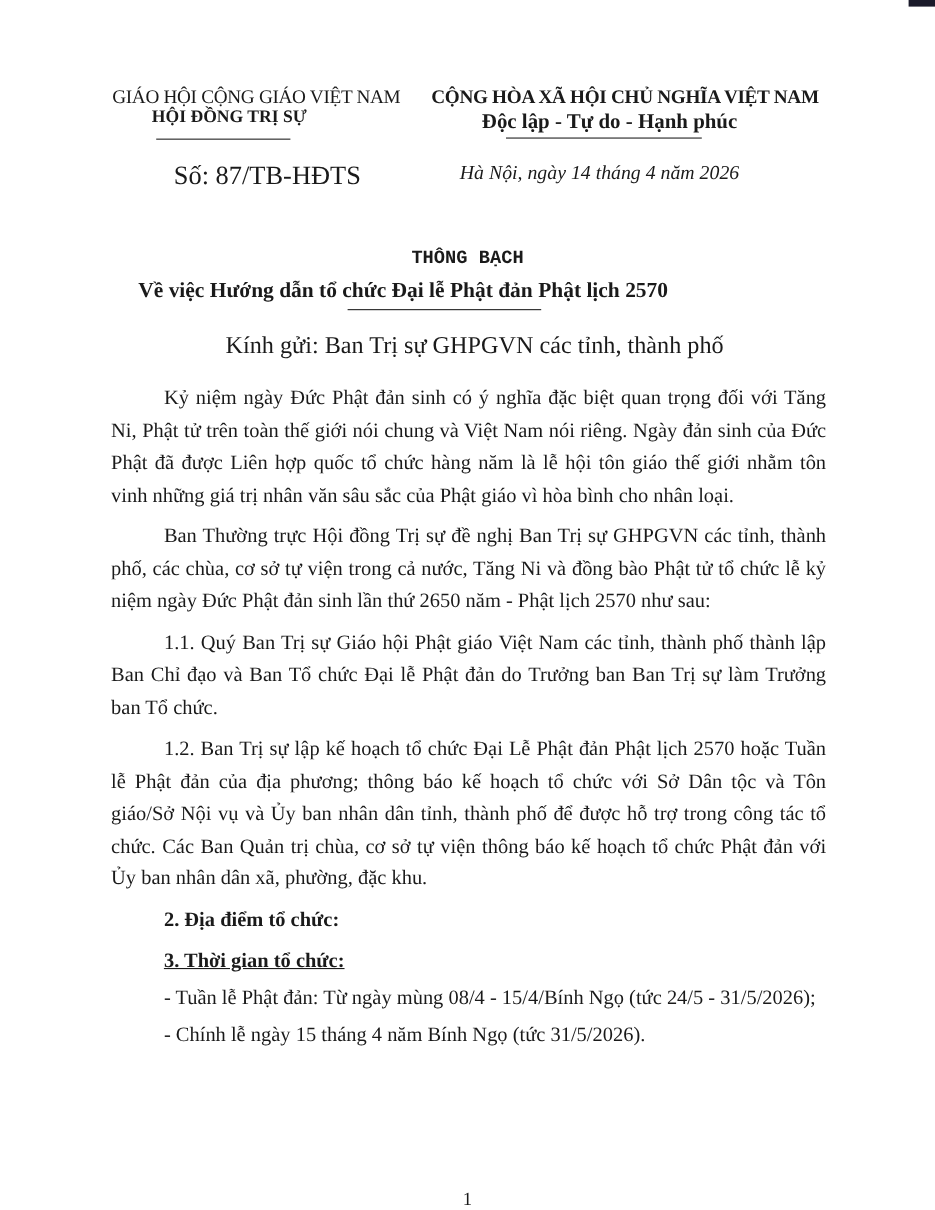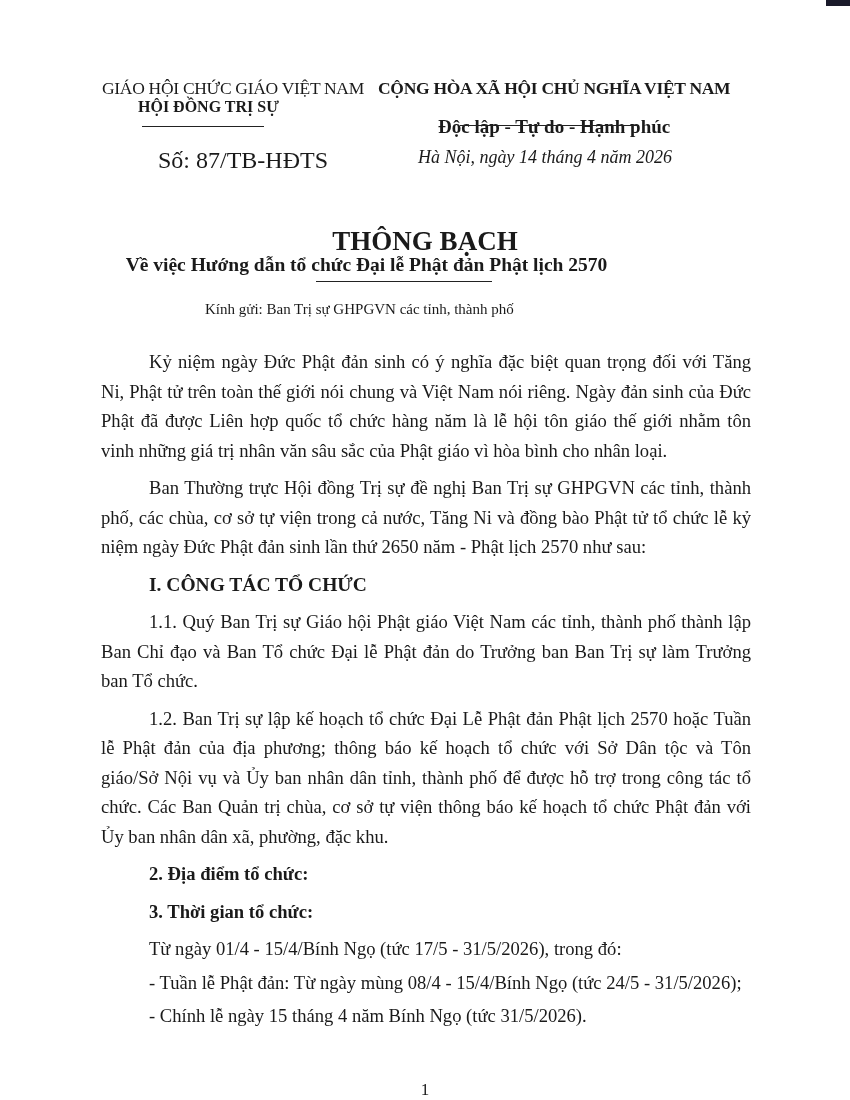--- a/index.html
+++ b/index.html
@@ -4,63 +4,61 @@
 <style>
   html, body { margin: 0; padding: 0; }
   body {
     width: 850px; height: 1100px; background: #ffffff; position: relative; overflow: hidden;
     font-family: "Liberation Serif", "DejaVu Serif", serif; color: #1a1a1a;
   }
   .corner-mark { position: absolute; top: 0; right: 0; width: 24px; height: 6px; background: #1a1a2a; }
   .abs { position: absolute; white-space: nowrap; }
   .hdr-left-1 { left: 102px; top: 78px; font-size: 17.5px; letter-spacing: -0.3px; }
   .hdr-left-2 { left: 138px; top: 98px; font-size: 16px; font-weight: bold; }
-  .hdr-right-1 { left: 378px; top: 78px; font-size: 17.5px; font-weight: bold; letter-spacing: -0.3px; }
-  .hdr-right-2 { left: 438px; top: 116px; font-size: 19px; font-weight: bold; }
+  .hdr-right-1 { left: 392px; top: 78px; font-size: 17.5px; font-weight: bold; letter-spacing: -0.3px; }
+  .hdr-right-2 { left: 438px; top: 100px; font-size: 19px; font-weight: bold; }
   .rule { position: absolute; height: 1px; background: #222; }
   .so { left: 158px; top: 147px; font-size: 24px; }
   .date { left: 418px; top: 147px; font-size: 18px; font-style: italic; }
-  .title { left: 0; width: 850px; text-align: center; top: 226px; font-size: 27px; font-weight: bold; }
+  .title { left: 0; width: 850px; text-align: center; top: 226px; font-size: 17px; font-weight: bold; font-family: Liberation Mono, monospace; }
   .subtitle { left: 0; width: 733px; text-align: center; top: 254px; font-size: 19.5px; font-weight: bold; }
-  .kinhgui { left: 205px; top: 301px; font-size: 15px; }
+  .kinhgui { left: 205px; top: 301px; font-size: 22px; }
   .body {
     position: absolute; left: 101px; width: 650px; font-size: 18.6px; line-height: 29.5px;
   }
   .para { text-align: justify; text-align-last: left; margin: 0; text-indent: 48px; }
   .head { font-weight: bold; padding-left: 48px; margin: 0; }
   .page-num { left: 0; width: 850px; text-align: center; top: 1080px; font-size: 17px; }
 </style>
 </head>
 <body>
 
 <div class="corner-mark"></div>
 
-<div class="abs hdr-left-1">GIÁO HỘI CHỨC GIÁO VIỆT NAM</div>
+<div class="abs hdr-left-1">GIÁO HỘI CỘNG GIÁO VIỆT NAM</div>
 <div class="abs hdr-left-2">HỘI ĐỒNG TRỊ SỰ</div>
 <div class="rule" style="left:142px; top:126px; width:122px;"></div>
 
 <div class="abs hdr-right-1">CỘNG HÒA XÃ HỘI CHỦ NGHĨA VIỆT NAM</div>
 <div class="abs hdr-right-2">Độc lập - Tự do - Hạnh phúc</div>
 <div class="rule" style="left:460px; top:125px; width:178px;"></div>
 
 <div class="abs so">Số: 87/TB-HĐTS</div>
 <div class="abs date">Hà Nội, ngày 14 tháng 4 năm 2026</div>
 
 <div class="abs title">THÔNG BẠCH</div>
 <div class="abs subtitle">Về việc Hướng dẫn tổ chức Đại lễ Phật đản Phật lịch 2570</div>
 <div class="rule" style="left:316px; top:281px; width:176px;"></div>
 
 <div class="abs kinhgui">Kính gửi: Ban Trị sự GHPGVN các tỉnh, thành phố</div>
 
 <div class="body" style="top:347px;">
   <p class="para">Kỷ niệm ngày Đức Phật đản sinh có ý nghĩa đặc biệt quan trọng đối với Tăng Ni, Phật tử trên toàn thế giới nói chung và Việt Nam nói riêng. Ngày đản sinh của Đức Phật đã được Liên hợp quốc tổ chức hàng năm là lễ hội tôn giáo thế giới nhằm tôn vinh những giá trị nhân văn sâu sắc của Phật giáo vì hòa bình cho nhân loại.</p>
   <p class="para" style="margin-top:8px;">Ban Thường trực Hội đồng Trị sự đề nghị Ban Trị sự GHPGVN các tỉnh, thành phố, các chùa, cơ sở tự viện trong cả nước, Tăng Ni và đồng bào Phật tử tổ chức lễ kỷ niệm ngày Đức Phật đản sinh lần thứ 2650 năm - Phật lịch 2570 như sau:</p>
-  <p class="head" style="margin-top:8px; font-size:19.5px;">I. CÔNG TÁC TỔ CHỨC</p>
   <p class="para" style="margin-top:8px;">1.1. Quý Ban Trị sự Giáo hội Phật giáo Việt Nam các tỉnh, thành phố thành lập Ban Chỉ đạo và Ban Tổ chức Đại lễ Phật đản do Trưởng ban Ban Trị sự làm Trưởng ban Tổ chức.</p>
   <p class="para" style="margin-top:8px;">1.2. Ban Trị sự lập kế hoạch tổ chức Đại Lễ Phật đản Phật lịch 2570 hoặc Tuần lễ Phật đản của địa phương; thông báo kế hoạch tổ chức với Sở Dân tộc và Tôn giáo/Sở Nội vụ và Ủy ban nhân dân tỉnh, thành phố để được hỗ trợ trong công tác tổ chức. Các Ban Quản trị chùa, cơ sở tự viện thông báo kế hoạch tổ chức Phật đản với Ủy ban nhân dân xã, phường, đặc khu.</p>
   <p class="head" style="margin-top:8px;">2. Địa điểm tổ chức:</p>
-  <p class="head" style="margin-top:8px;">3. Thời gian tổ chức:</p>
-  <p class="head" style="font-weight:normal; margin-top:8px;">Từ ngày 01/4 - 15/4/Bính Ngọ (tức 17/5 - 31/5/2026), trong đó:</p>
+  <p class="head" style="margin-top:8px;text-decoration:underline;">3. Thời gian tổ chức:</p>
   <p class="head" style="font-weight:normal; margin-top:4px;">- Tuần lễ Phật đản: Từ ngày mùng 08/4 - 15/4/Bính Ngọ (tức 24/5 - 31/5/2026);</p>
   <p class="head" style="font-weight:normal; margin-top:4px;">- Chính lễ ngày 15 tháng 4 năm Bính Ngọ (tức 31/5/2026).</p>
 </div>
 
 <div class="abs page-num">1</div>
 
 </body></html>

